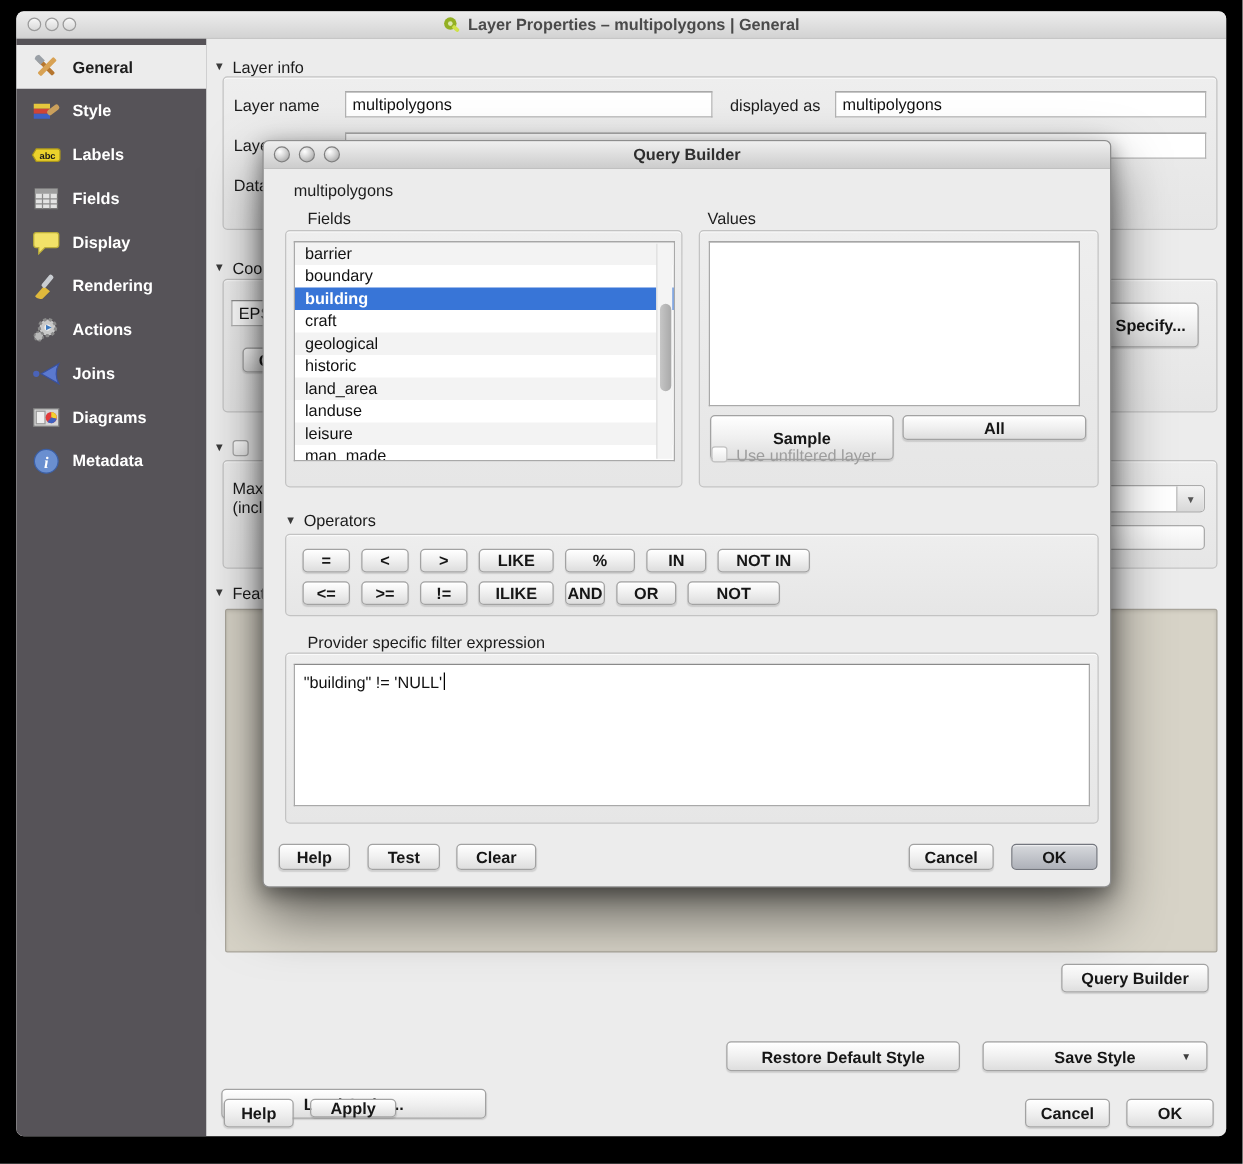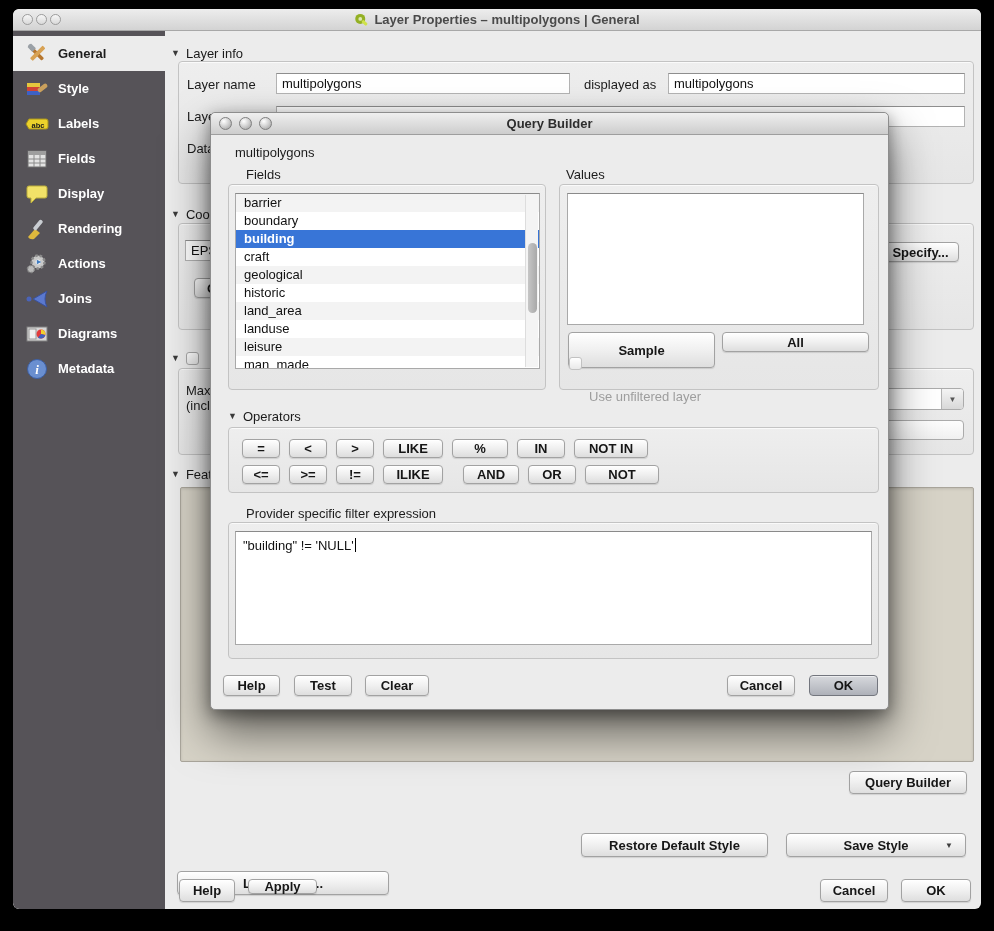--- a/index.html
+++ b/index.html
@@ -245,21 +245,21 @@
     <div class="field" style="left:97px; top:44px; width:689px;"></div>
     <span class="lbl" style="left:8px; top:79px;">Data source encoding</span>
   </div>
 
   <div class="sec-h" style="left:158px; top:198px;">
     <span class="tri">▼</span>
     <span>Coordinate reference system</span>
   </div>
   <div class="group" style="left:165px; top:214px; width:796px; height:107px;">
     <div class="field" style="left:6px; top:16px; width:688px;">EPSG</div>
-    <div class="btn" style="left:703px; top:18px; width:77px; height:20px;">Specify...</div>
+    <div class="btn" style="left:703px; top:18px; width:77px; height:36px;">Specify...</div>
     <div class="btn" style="left:15px; top:54px; width:110px; height:20px; justify-content:flex-start; padding-left:12px;">C</div>
   </div>
 
   <div class="sec-h" style="left:158px; top:343px;">
     <span class="tri">▼</span>
     <span class="cb" style="position:relative; display:inline-block;"></span>
   </div>
   <div class="group" style="left:165px; top:359px; width:796px; height:87px;">
     <div class="muted-2line" style="left:7px; top:14px;">
       <div>Maximum</div>
@@ -321,21 +321,21 @@
         <div class="scrollthumb" style="top:48px; height:70px;"></div>
       </div>
     </div>
   </div>
 
   <div class="group" style="left:348px; top:71px; width:320px; height:206px;">
     <div class="listbox" style="left:7px; top:8px; width:297px; height:132px;"></div>
     <div class="btn" style="left:8px; top:147px; width:147px; height:36px;">Sample</div>
     <div class="btn" style="left:162px; top:147px; width:147px; height:20px;">All</div>
     <span class="cb" style="left:9px; top:172px; border-color:#c2c2c2;"></span>
-    <span class="lbl disabled-text" style="left:29px; top:172px;margin-top:32px;">Use unfiltered layer</span>
+    <span class="lbl disabled-text" style="left:29px; top:172px;">Use unfiltered layer</span>
   </div>
 
   <div class="sec-h" style="left:17px; top:296px;">
     <span class="tri">▼</span>
     <span>Operators</span>
   </div>
   <div class="group" style="left:17px; top:314px; width:651px; height:66px;">
     <div class="op-row" style="left:13px; top:11px;">
       <div class="op-btn" style="width:38px;">=</div>
       <div class="op-btn" style="width:38px;">&lt;</div>
@@ -343,21 +343,21 @@
       <div class="op-btn" style="width:60px;">LIKE</div>
       <div class="op-btn" style="width:56px;">%</div>
       <div class="op-btn" style="width:48px;">IN</div>
       <div class="op-btn" style="width:74px;">NOT IN</div>
     </div>
     <div class="op-row" style="left:13px; top:37px;">
       <div class="op-btn" style="width:38px;">&lt;=</div>
       <div class="op-btn" style="width:38px;">&gt;=</div>
       <div class="op-btn" style="width:38px;">!=</div>
       <div class="op-btn" style="width:60px;">ILIKE</div>
-      <div class="op-btn" style="width:56px;margin-left:11px;">AND</div>
+      <div class="op-btn" style="width:32px;">AND</div>
       <div class="op-btn" style="width:48px;">OR</div>
       <div class="op-btn" style="width:74px;">NOT</div>
     </div>
   </div>
 
   <span class="lbl" style="left:35px; top:393px;">Provider specific filter expression</span>
   <div class="group" style="left:17px; top:409px; width:651px; height:137px;">
     <div class="listbox" style="left:6px; top:8px; width:637px; height:114px; padding:6px 7px; font-size:13px; color:#111;">
       <span>"building" != 'NULL'</span><span class="caret"></span>
     </div>

